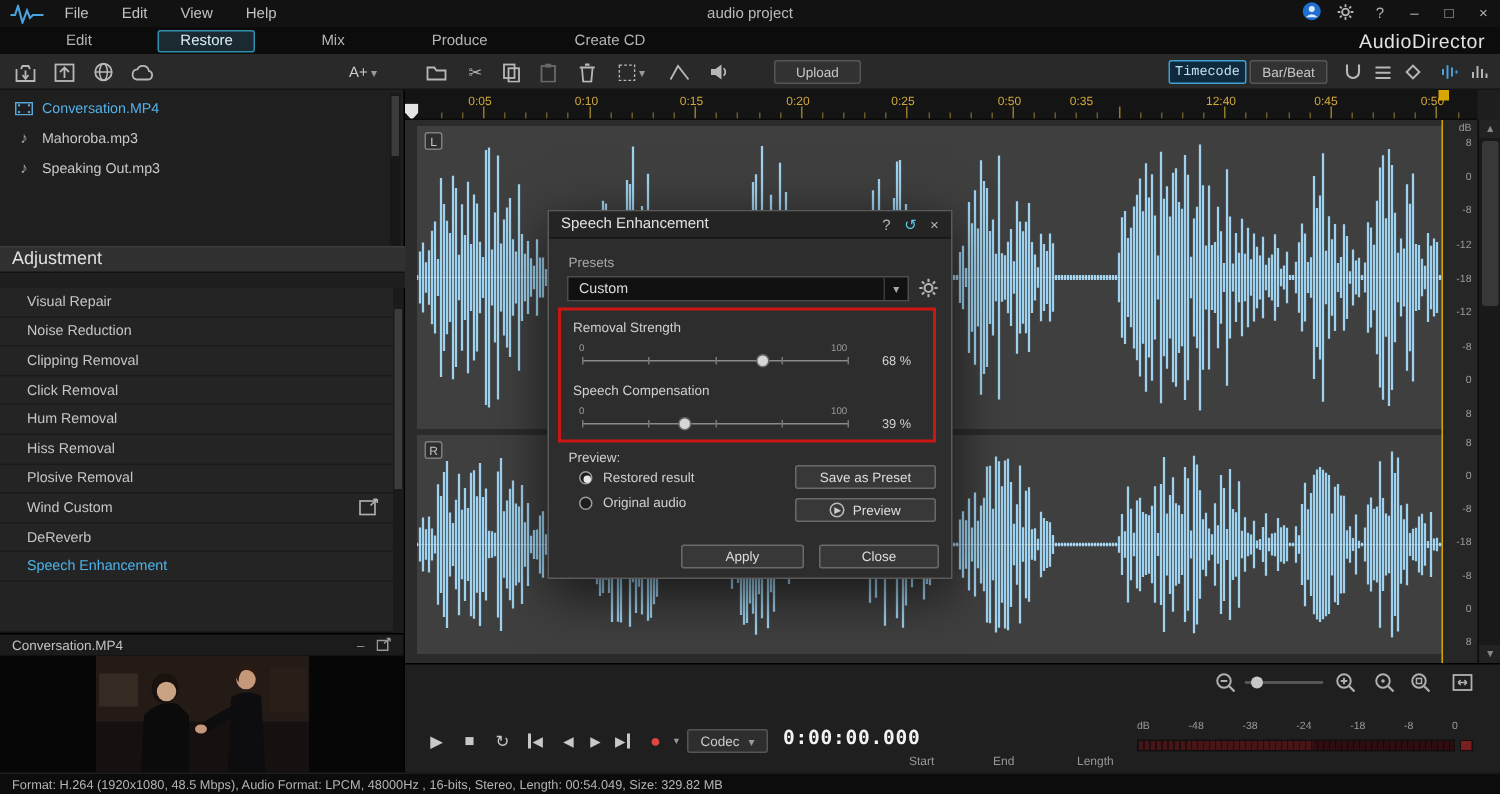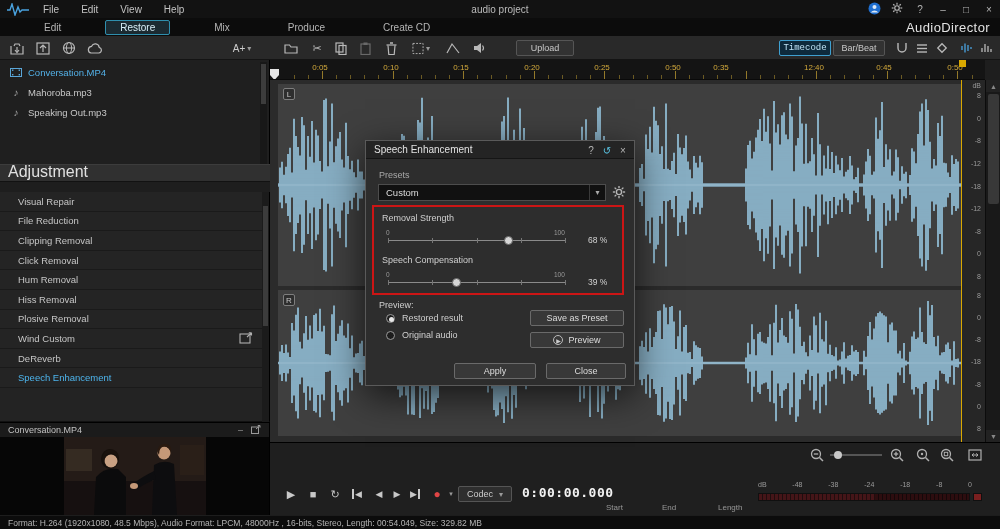--- a/index.html
+++ b/index.html
@@ -24,21 +24,21 @@
   .tbtn{position:absolute;top:4px;height:16px;font-size:9px;color:#c8c8c8;background:#323232;border:1px solid #555;border-radius:2px;display:flex;align-items:center;justify-content:center;padding:0 8px;}
   .tbtn.active{background:#0e2a3c;border-color:#3fa0d0;color:#bfe2f5;font-family:Liberation Mono, monospace;}
   .caret{font-size:8px;color:#9a9a9a;margin-left:2px;}
   
   #medialist{position:absolute;left:0;top:60px;width:270px;height:110px;background:#1f1f1f;border-right:1px solid #000;}
   .mitem{height:16px;display:flex;align-items:center;gap:6px;padding-left:10px;font-size:9.5px;color:#c8c8c8;margin-top:4px;}
   .mitem.sel{color:#53b1e8;}
   .mini-ic{width:12px;height:10px;display:flex;align-items:center;justify-content:center;color:#a9a9a9;font-size:10px;}
   #list-scroll{position:absolute;right:2px;top:2px;width:7px;height:104px;background:#181818;}
   #list-scroll .thumb{position:absolute;left:1px;top:2px;width:5px;height:40px;background:#3c3c3c;}
-  #adjheader{position:absolute;left:0;top:164px;width:270px;height:18px;background:#303030;border-top:1px solid #3c3c3c;border-bottom:1px solid #121212;display:flex;align-items:flex-end;padding-left:8px;font-size:16px;color:#e0e0e0;}
+  #adjheader{position:absolute;left:0;top:164px;width:270px;height:18px;background:#303030;border-top:1px solid #3c3c3c;border-bottom:1px solid #121212;display:flex;align-items:flex-start;padding-left:8px;font-size:12px;color:#e0e0e0;}
   #adjlist{position:absolute;left:0;top:192px;width:270px;height:196px;background:#242424;border-right:1px solid #000;}
   .adjrow{height:19.6px;display:flex;align-items:center;padding-left:18px;font-size:9.5px;color:#c6c6c6;border-bottom:1px solid #1a1a1a;position:relative;}
   .adjrow.active{color:#4db4ec;}
   .adjrow .row-ic{position:absolute;right:16px;top:3px;}
   #leftfill{position:absolute;left:0;top:388px;width:270px;height:34px;background:#232323;border-right:1px solid #000;border-bottom:1px solid #111;}
   #adj-scroll{position:absolute;left:262px;top:192px;width:7px;height:230px;background:#1b1b1b;}
   #adj-scroll .thumb{position:absolute;left:1px;top:14px;width:5px;height:120px;background:#3c3c3c;}
   
   #prevhead{position:absolute;left:0;top:422px;width:270px;height:15px;background:#1b1b1b;border-top:1px solid #000;display:flex;align-items:center;padding-left:8px;font-size:9px;color:#c2c2c2;border-right:1px solid #000;}
   #prevhead .hic{margin-left:auto;display:flex;gap:8px;padding-right:8px;color:#9a9a9a;font-size:9px;}
@@ -310,21 +310,21 @@
   </div>
 
   <div id="adjheader">
       <span>Adjustment</span>
     </div>
   <div id="adjlist">
     <div class="adjrow">
         <span>Visual Repair</span>
       </div>
     <div class="adjrow">
-        <span>File Reduction</span>
+        <span>Noise Reduction</span>
       </div>
     <div class="adjrow">
         <span>Clipping Removal</span>
       </div>
     <div class="adjrow">
         <span>Click Removal</span>
       </div>
     <div class="adjrow">
         <span>Hum Removal</span>
       </div>

